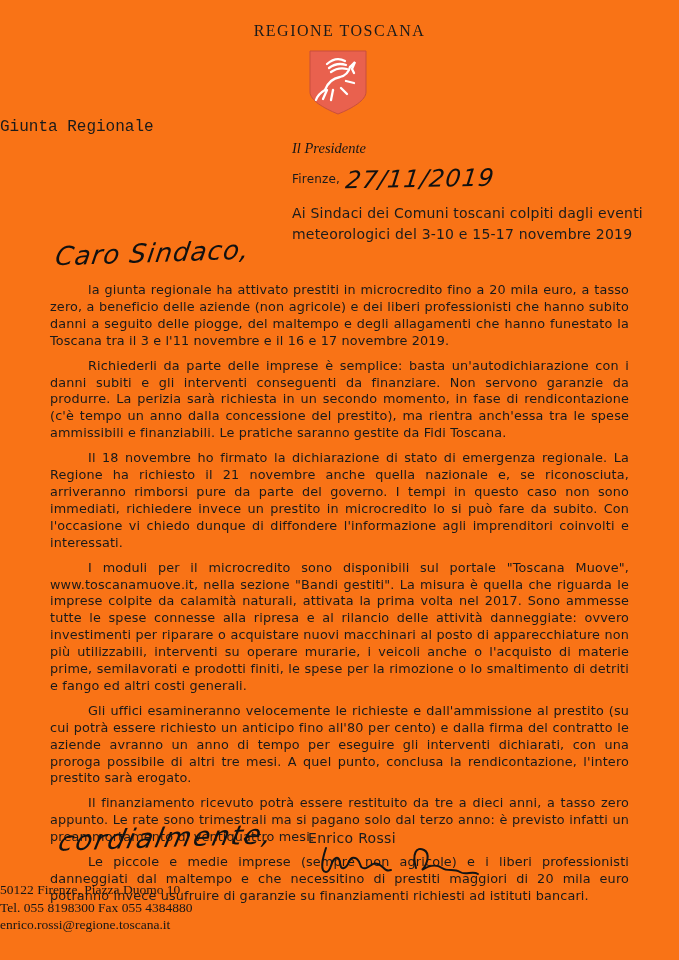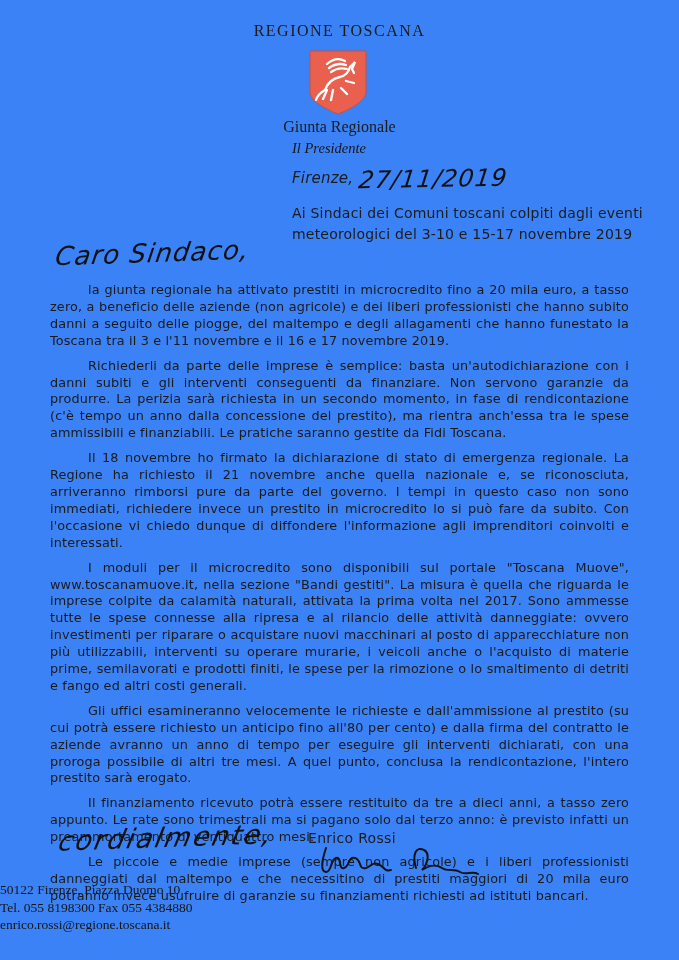--- a/index.html
+++ b/index.html
@@ -1,48 +1,48 @@
 <!DOCTYPE html>
 <html><head>
 <meta charset="utf-8">
 <style>
   html,body{margin:0;padding:0;background:#e9e9e9;}
   .page{
     position:relative;
     width:679px;height:960px;
     margin:0 auto;
-    background:#3b82f6;
+    background:#f97316;
     overflow:hidden;
     font-family:"DejaVu Sans",sans-serif;
     color:#1c1c1c;
   }
   
   .org-title{
     position:absolute;top:22px;left:0;right:0;
     text-align:center;
     font-family:"Liberation Serif",serif;
     font-size:16px;letter-spacing:1.5px;
     color:#1b1b1b;
   }
   .crest{position:absolute;top:48px;left:306px;width:64px;height:70px;}
   .sub-org{
     position:absolute;top:118px;left:0;right:0;
-    text-align:center;
-    font-family:Liberation Serif, serif;
+    text-align:left;
+    font-family:Liberation Mono, monospace;
     font-size:16px;color:#1b1b1b;
   }
   .role{
     position:absolute;top:140px;left:292px;
     font-family:"Liberation Serif",serif;
     font-style:italic;font-weight:normal;
     font-size:14.5px;color:#161616;
   }
   
   .dateline{position:absolute;top:165px;left:292px;white-space:nowrap;}
-  .place{font-size:15px;font-weight:500;letter-spacing:.2px;font-style:italic;}
+  .place{font-size:12px;font-weight:500;letter-spacing:.2px;}
   .hand{
     font-family:"DejaVu Sans",sans-serif;
     font-style:italic;
     color:#111;
   }
   .hand-date{
     display:inline-block;
     font-size:24px;
     transform:skewX(-8deg) rotate(-1deg);
     margin-left:6px;vertical-align:-4px;

